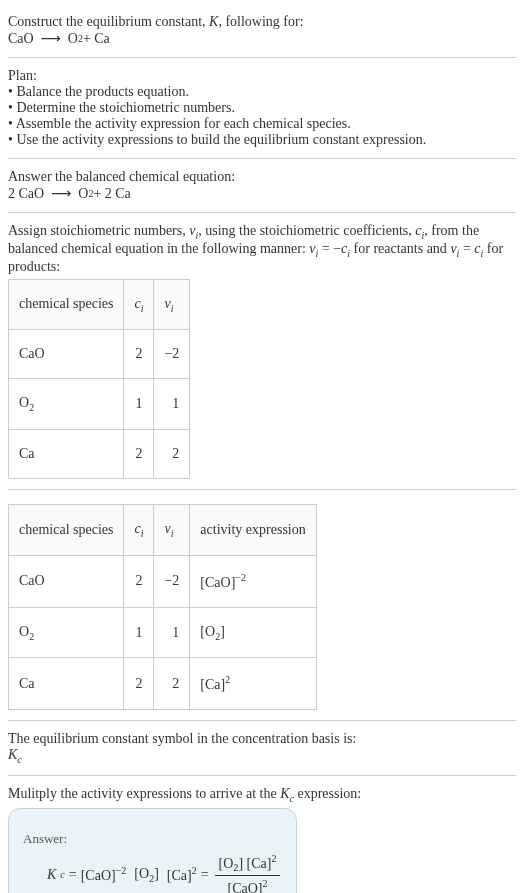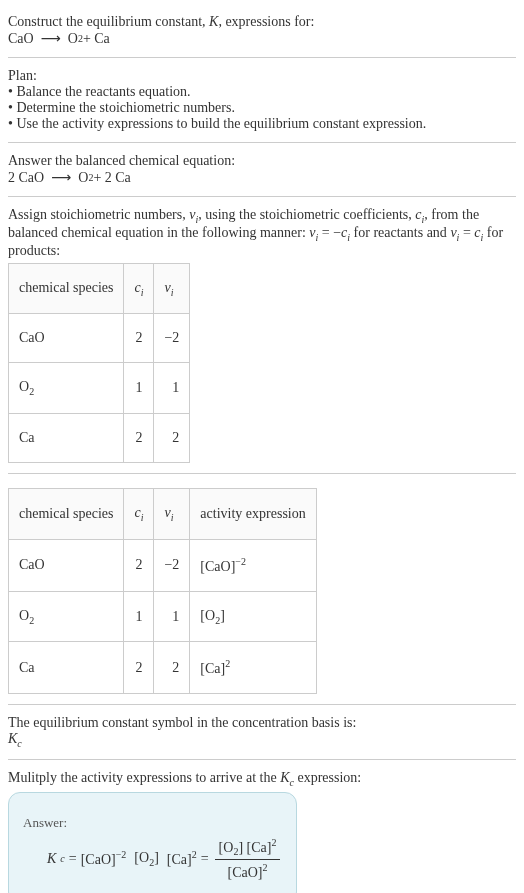--- a/index.html
+++ b/index.html
@@ -91,37 +91,38 @@
     }
     .indent {
       margin-left: 24px;
     }
   </style>
 </head>
 <body>
 
 <div class="section">
   <div>
-    <span>Construct the equilibrium constant, </span><span class="italic">K</span><span>, expressions for:</span>
+    <span>Construct the equilibrium constant, </span><span class="italic">K</span><span>, following for:</span>
   </div>
   <div class="eq-line">
     <span>CaO</span>
     &nbsp;&nbsp;
     <span>⟶</span>
     &nbsp;&nbsp;
     <span>O</span><span class="sub">2</span><span> + Ca</span>
   </div>
 </div>
 
 <div class="divider"></div>
 
 <div class="section">
   <div>Plan:</div>
-  <div>• Balance the reactants equation.</div>
+  <div>• Balance the products equation.</div>
   <div>• Determine the stoichiometric numbers.</div>
+  <div>• Assemble the activity expression for each chemical species.</div>
   <div>• Use the activity expressions to build the equilibrium constant expression.</div>
 </div>
 
 <div class="divider"></div>
 
 <div class="section">
   <div>Answer the balanced chemical equation:</div>
   <div class="eq-line">
     <span>2 CaO</span>
     &nbsp;&nbsp;

